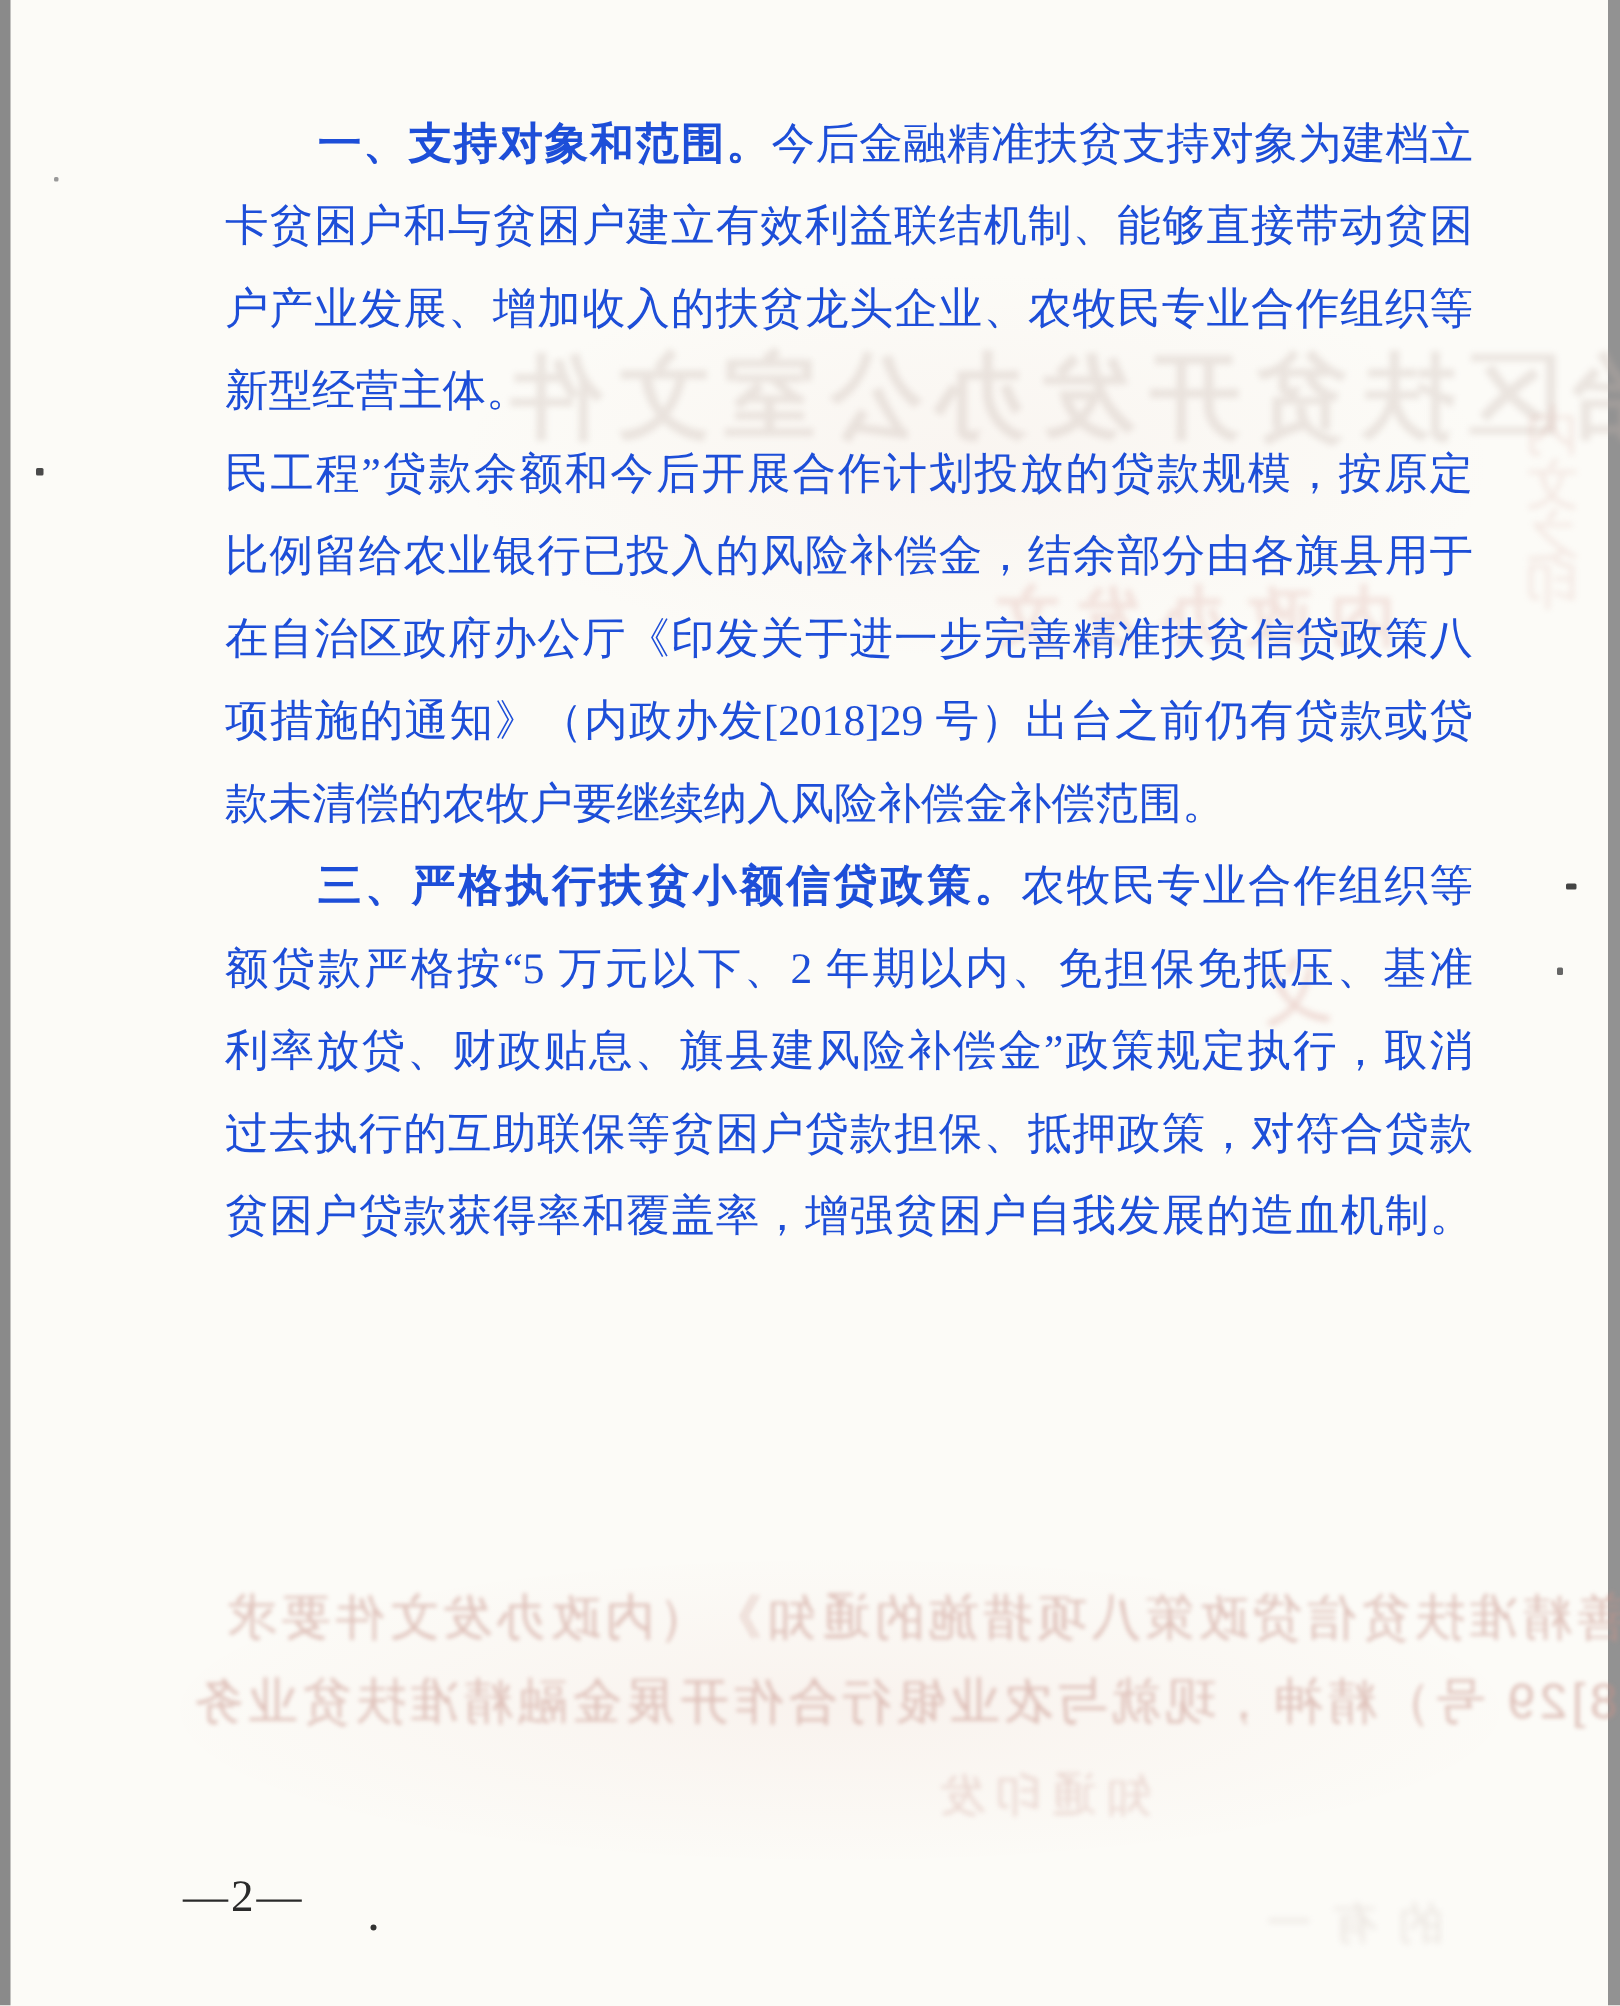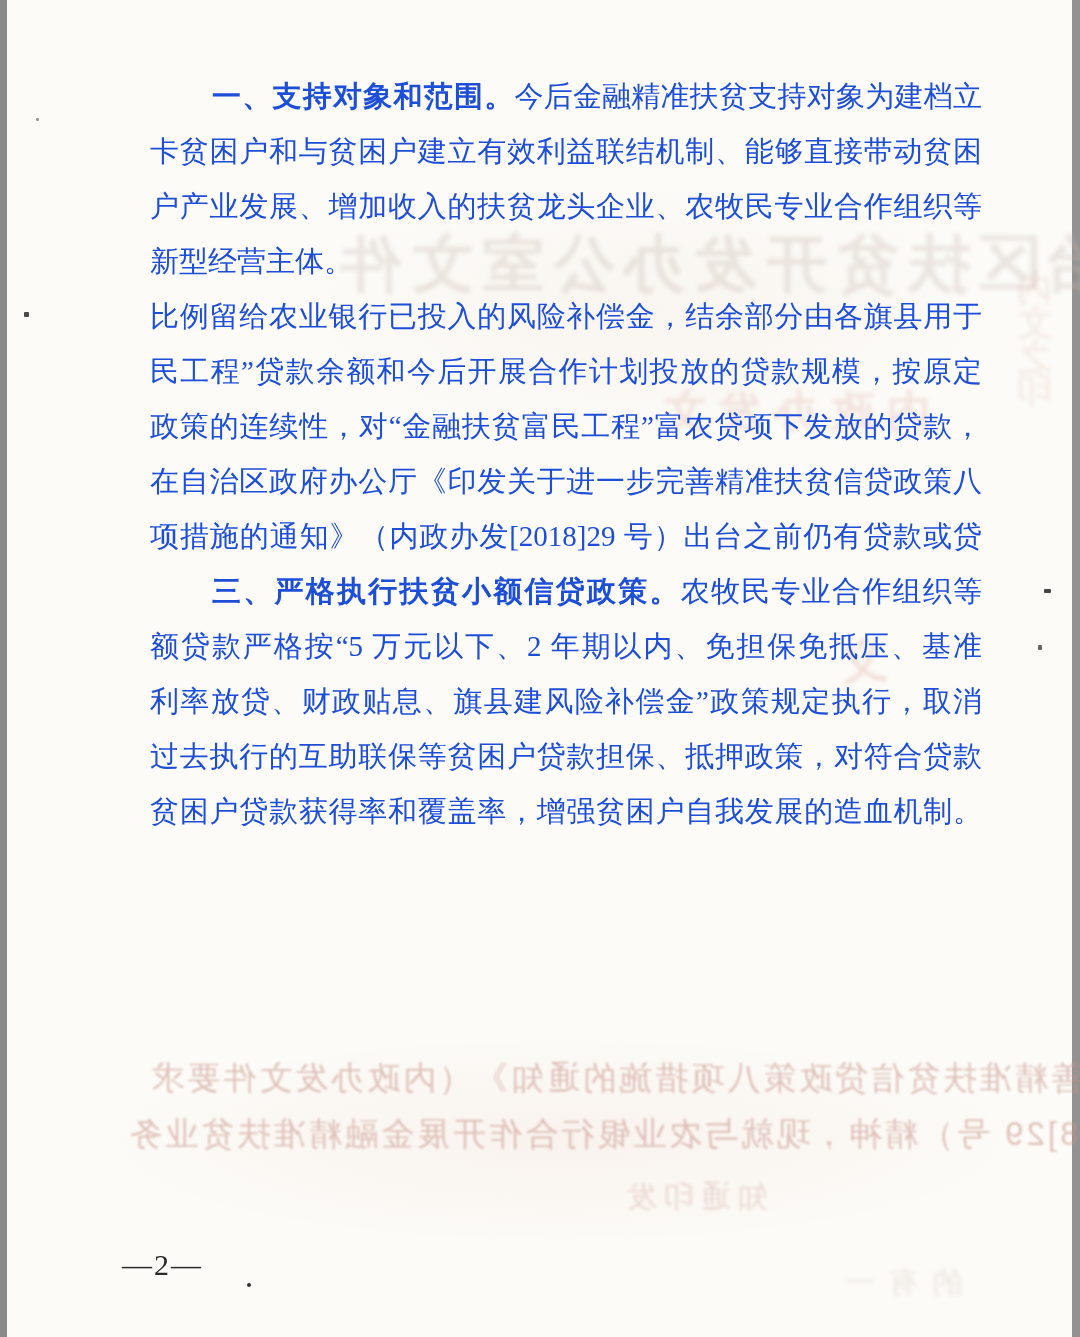--- a/index.html
+++ b/index.html
@@ -64,25 +64,25 @@
   <div class="ghost g4">一步完善精准扶贫信贷政策八项措施的通知》（内政办发文件要求</div>
   <div class="ghost g5">[2018]29 号）精神，现就与农业银行合作开展金融精准扶贫业务</div>
   <div class="ghost g6">知通印发</div>
   <div class="ghost g7">的有一</div>
 
   <div class="doc">
       <div class="line indent justify"><span class="hd">一、支持对象和范围。</span><span>今后金融精准扶贫支持对象为建档立</span></div>
       <div class="line justify"><span>卡贫困户和与贫困户建立有效利益联结机制、能够直接带动贫困</span></div>
       <div class="line justify"><span>户产业发展、增加收入的扶贫龙头企业、农牧民专业合作组织等</span></div>
       <div class="line"><span>新型经营主体。</span></div>
+      <div class="line justify"><span>民工程”贷款余额和今后开展合作计划投放的贷款规模，按原定</span></div>
       <div class="line justify"><span>比例留给农业银行已投入的风险补偿金，结余部分由各旗县用于</span></div>
-      <div class="line justify"><span>民工程”贷款余额和今后开展合作计划投放的贷款规模，按原定</span></div>
-      <div class="line justify"><span>政策的连续性，对“金融扶贫富民工程”富农贷项下发放的贷款，</span></div>
       <div class="line justify"><span>在自治区政府办公厅《印发关于进一步完善精准扶贫信贷政策八</span></div>
       <div class="line justify"><span>项措施的通知》（内政办发[2018]29 号）出台之前仍有贷款或贷</span></div>
+      <div class="line"><span>款未清偿的农牧户要继续纳入风险补偿金补偿范围。</span></div>
       <div class="line indent justify"><span class="hd">三、严格执行扶贫小额信贷政策。</span><span>农牧民专业合作组织等</span></div>
       <div class="line justify"><span>额贷款严格按“5 万元以下、2 年期以内、免担保免抵压、基准</span></div>
       <div class="line justify"><span>利率放贷、财政贴息、旗县建风险补偿金”政策规定执行，取消</span></div>
       <div class="line justify"><span>过去执行的互助联保等贫困户贷款担保、抵押政策，对符合贷款</span></div>
       <div class="line justify"><span>贫困户贷款获得率和覆盖率，增强贫困户自我发展的造血机制。</span></div>
     </div>
 
   <div class="pagenum">—2—</div>
 
   <div class="speck s1"></div>

